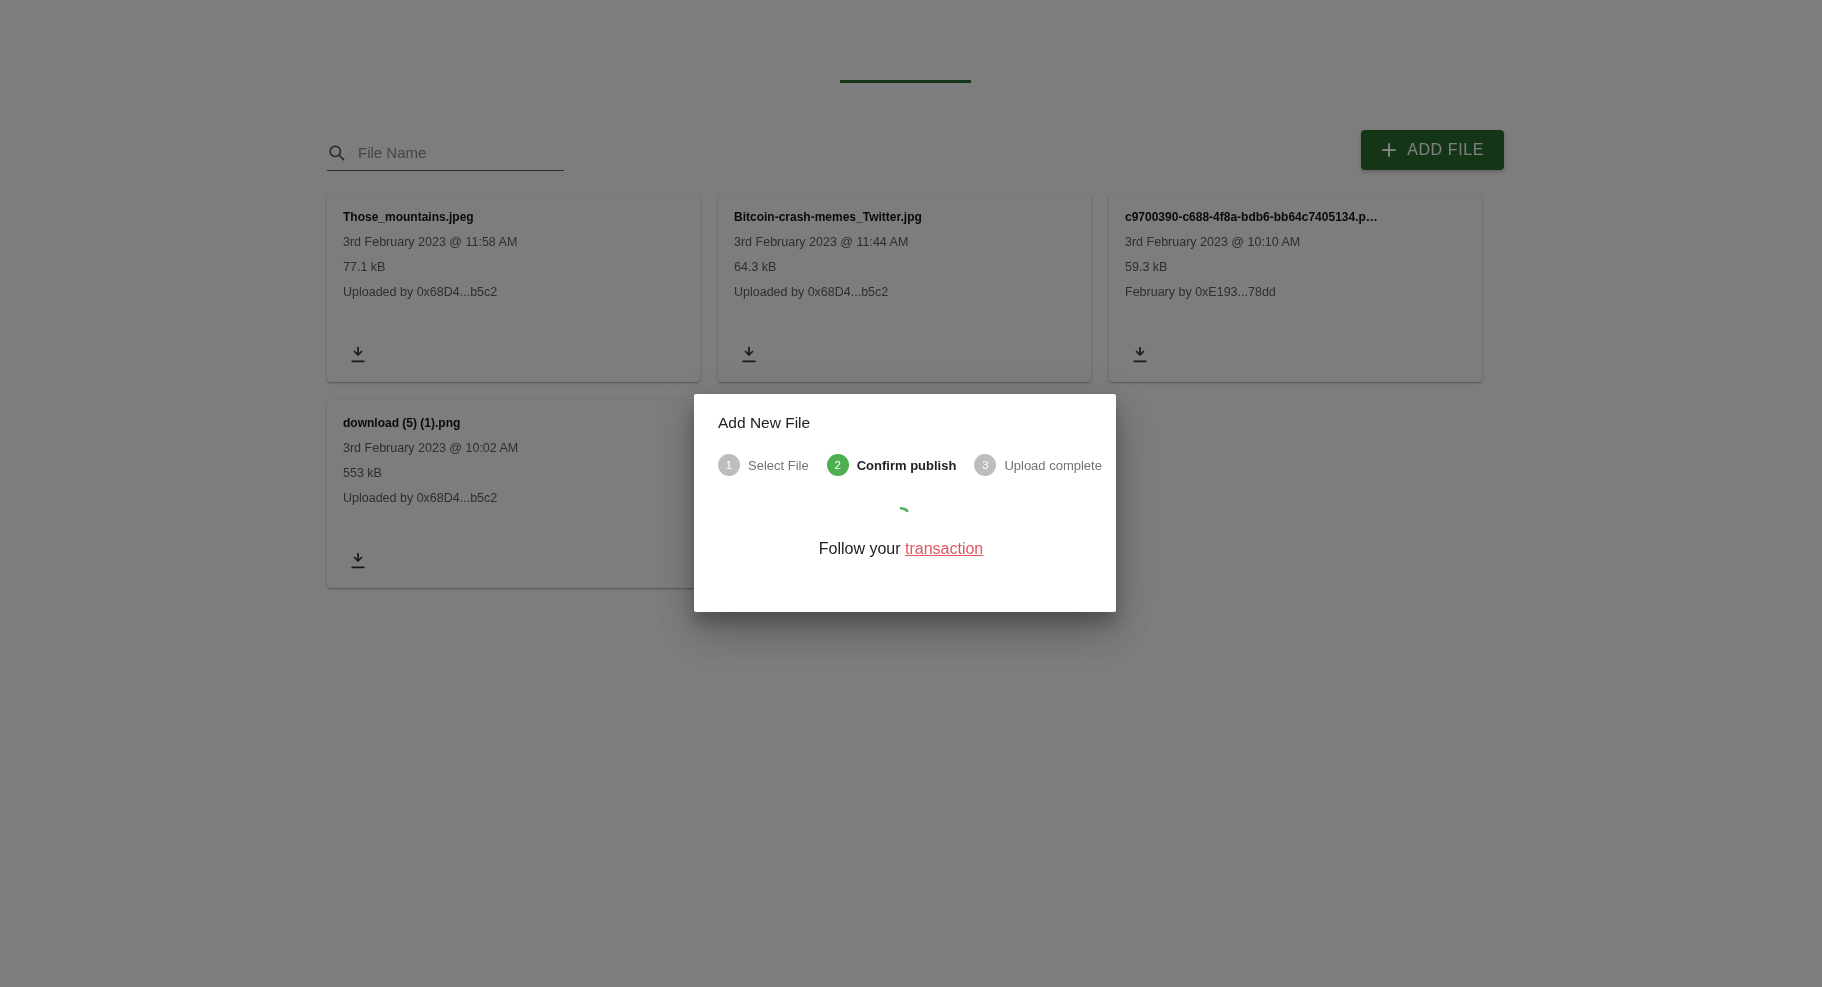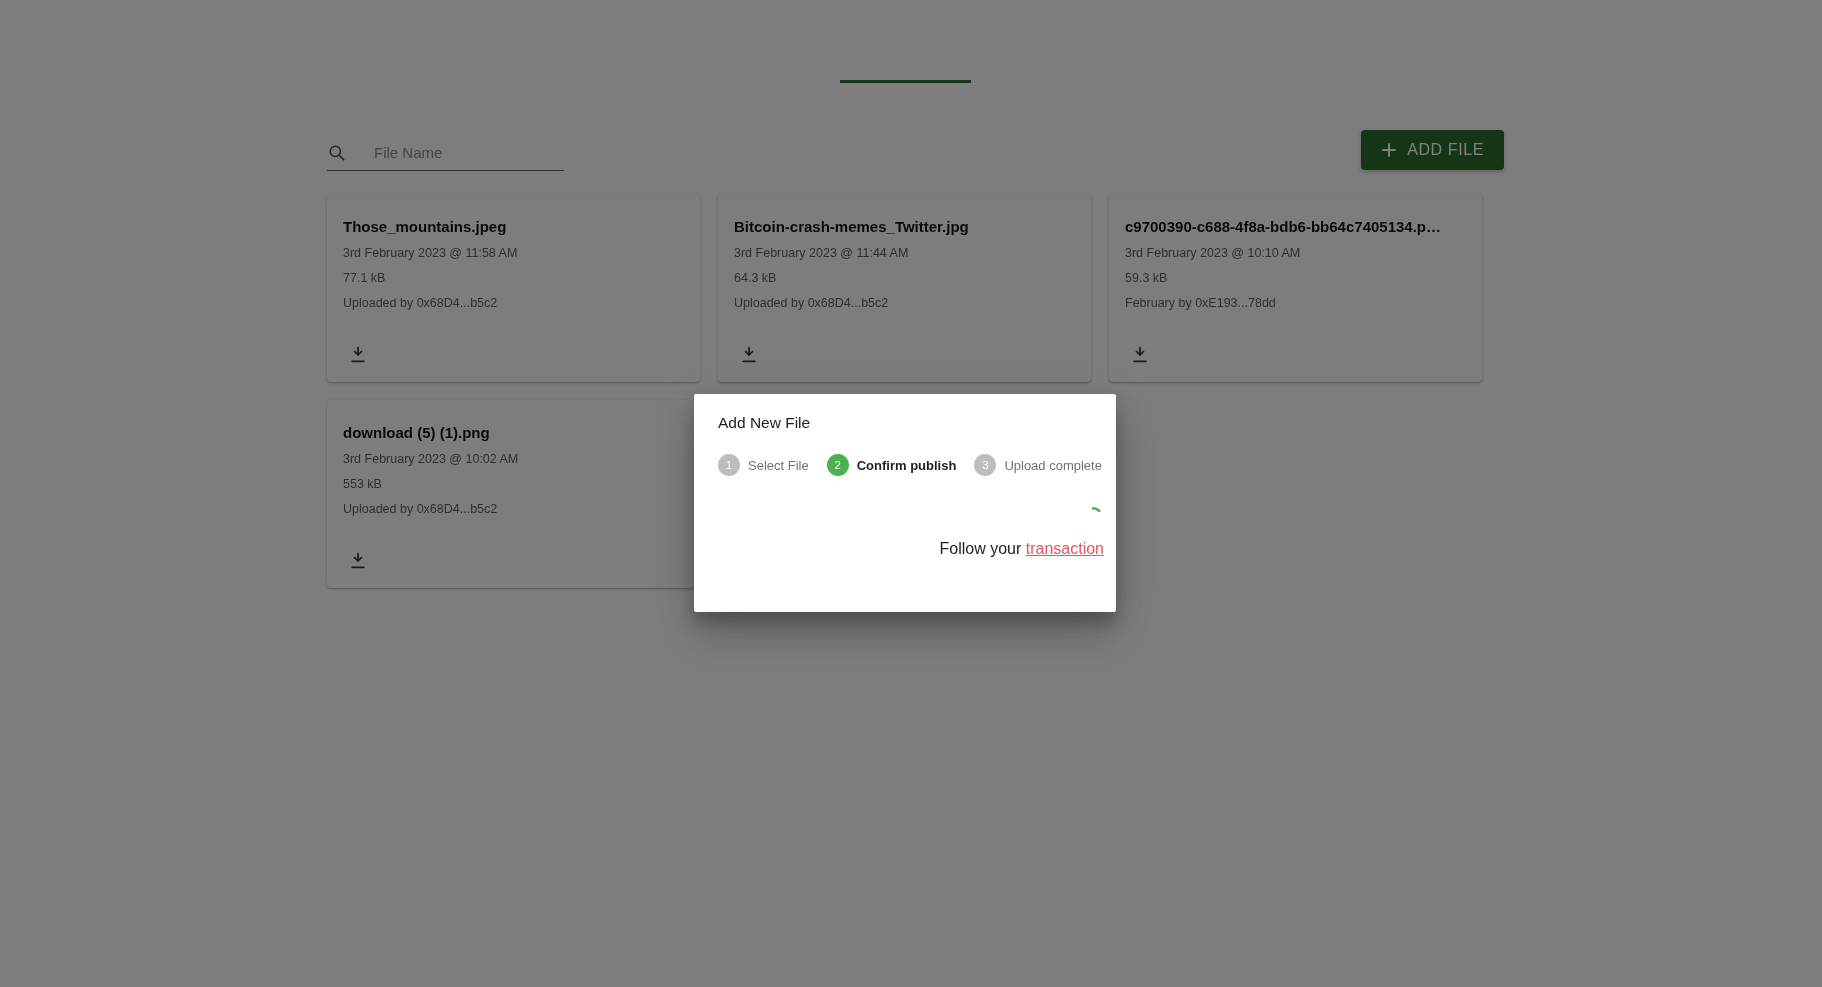--- a/index.html
+++ b/index.html
@@ -93,21 +93,20 @@
   }
   .search-wrap {
     position: absolute;
     left: 327px;
     top: 10px;
     width: 237px;
     height: 36px;
     display: flex;
     align-items: center;
     border-bottom: 1px solid #5f5f5f;
-    justify-content: space-between;
   }
   .search-icon {
     width: 19px;
     height: 19px;
     margin-right: 12px;
     flex: none;
     display: block;
   }
   .search-input {
     border: none;
@@ -157,27 +156,27 @@
     width: 373px;
     height: 188px;
     background: #fbfbfb;
     border-radius: 4px;
     box-shadow: 0 1px 3px rgba(0,0,0,0.20), 0 1px 1px rgba(0,0,0,0.14);
     padding: 16px 16px 12px 16px;
     position: relative;
     overflow: hidden;
   }
   .file-name {
-    font-size: 15px;
+    font-size: 12px;
     font-weight: bold;
     color: #141414;
     white-space: nowrap;
     overflow: hidden;
     text-overflow: ellipsis;
-    margin: 8px 0 0 0;
+    margin: 0 0 0 0;
   }
   .file-meta {
     font-size: 12.5px;
     color: #5d5d5d;
     margin-top: 11px;
     white-space: nowrap;
   }
   .download-btn {
     position: absolute;
     left: 14px;
@@ -200,21 +199,21 @@
     left: 694px;
     top: 394px;
     width: 422px;
     height: 218px;
     background: #ffffff;
     border-radius: 2px;
     box-shadow: 0 11px 15px rgba(0,0,0,0.20),
                 0 9px 46px rgba(0,0,0,0.12),
                 0 24px 38px rgba(0,0,0,0.14);
     z-index: 100;
-    padding: 20px 12px 0 24px;
+    padding: 20px 32px 0 24px;
   }
   .modal-title {
     font-size: 15.5px;
     font-weight: 500;
     color: #212121;
     margin: 0;
   }
   .stepper {
     display: flex;
     align-items: center;
@@ -248,21 +247,21 @@
   }
   .step.active .step-label {
     color: #1f1f1f;
     font-weight: bold;
   }
 
   .modal-body {
     margin-top: 30px;
     display: flex;
     flex-direction: column;
-    align-items: flex-end;
+    align-items: center;
   }
   .spinner {
     width: 22px;
     height: 22px;
     display: block;
   }
   .follow-line {
     margin-top: 12px;
     font-size: 16px;
     color: #222222;

